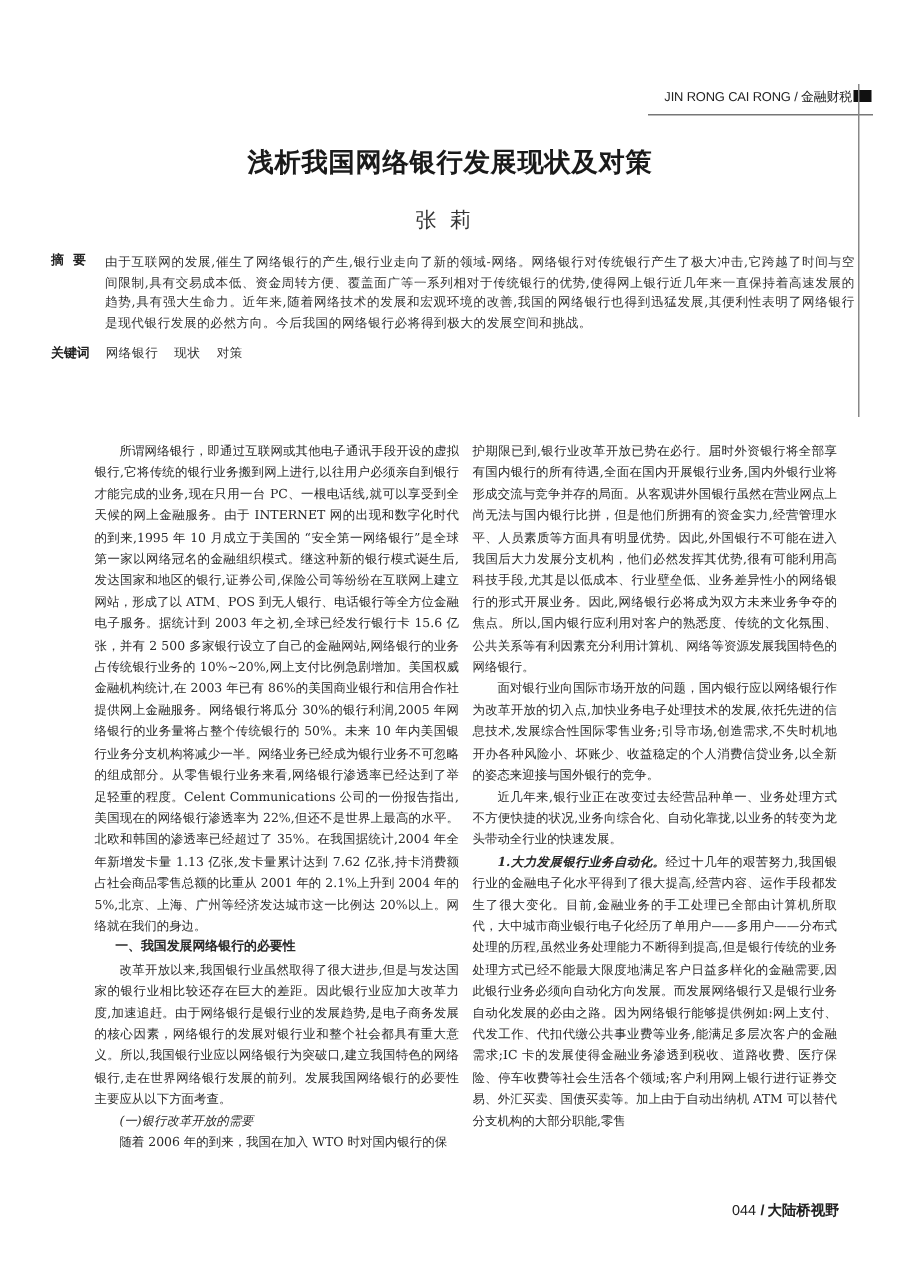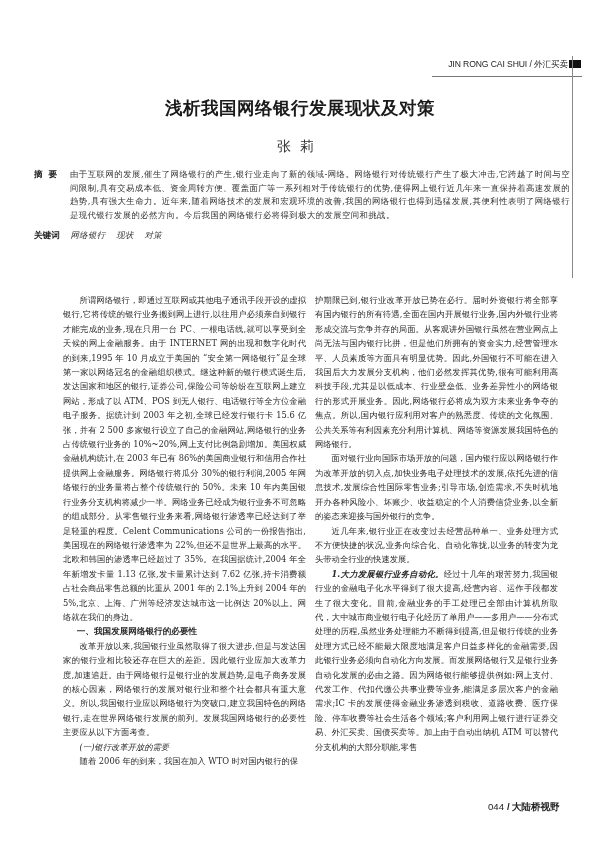--- a/index.html
+++ b/index.html
@@ -14,39 +14,39 @@
   .vrule { position: absolute; top: 56px; left: 572px; width: 1px; height: 222px; background: #888; }
   .title { position: absolute; top: 96px; left: 0; width: 600px; text-align: center;
          font-size: 17.5px; font-weight: bold; color: #1a1a1a; letter-spacing: 0.5px; }
   .author { position: absolute; top: 138px; left: 0; width: 600px; text-align: center;
          font-size: 14px; color: #333; letter-spacing: 9px; }
   .abstract { position: absolute; top: 168px; left: 34px; width: 536px; font-size: 8.4px; line-height: 13.6px; color: #333; }
   .abs-label { position: absolute; left: 0; top: 0; font-family: "DejaVu Sans", sans-serif; font-weight: bold; font-size: 8.6px; letter-spacing: 6px; color: #222; }
   .abs-text { margin-left: 36px; text-align: justify; letter-spacing: 0.4px; }
   .kw { position: absolute; top: 230px; left: 34px; font-size: 8.4px; }
   .kw-label { font-family: "DejaVu Sans", sans-serif; font-weight: bold; color: #222; font-size: 8.6px; text-align: center; }
-  .kw-item { font-style: italic; color: #333; margin-left: 8px; letter-spacing: 0.4px; }
+  .kw-item { color: #333; margin-left: 8px; letter-spacing: 0.4px; }
   .col { position: absolute; top: 293px; width: 243px; font-size: 8.3px; line-height: 14.4px; color: #2a2a2a;
          text-align: justify; }
   .col-left { left: 63px; }
   .col-right { left: 315px; }
   .col p { margin: 0; text-indent: 2em; }
   .col p.noindent { text-indent: 0; }
   .col h3 { margin: 0; font-size: 8.6px; font-weight: bold; font-family: "DejaVu Sans", sans-serif; text-indent: 1.6em; line-height: 14.4px; }
   .col h4 { margin: 0; font-size: 8.3px; font-weight: normal; font-style: italic; text-indent: 2em; line-height: 14.4px; }
   .col .b { font-weight: bold; font-style: italic; }
   .folio { position: absolute; top: 801px; left: 488px; font-family: "Liberation Sans", "DejaVu Sans", sans-serif; font-size: 9.6px; color: #222; white-space: nowrap; }
   .folio .slash { font-weight: bold; margin: 0 2px 0 3px; }
   .folio .mag { font-weight: bold; font-family: "DejaVu Sans", sans-serif; }
 </style>
 </head>
 <body>
 
 <div class="running-head">
-  <span>JIN RONG CAI SHUI / 外汇买卖</span><span class="block"></span>
+  <span>JIN RONG CAI RONG / 金融财税</span><span class="block"></span>
 </div>
 <div class="head-rule"></div>
 <div class="vrule"></div>
 
 <h1 class="title" style="margin:0;">浅析我国网络银行发展现状及对策</h1>
 <div class="author">张莉</div>
 
 <div class="abstract">
   <span class="abs-label">摘要</span>
   <div class="abs-text">由于互联网的发展,催生了网络银行的产生,银行业走向了新的领域-网络。网络银行对传统银行产生了极大冲击,它跨越了时间与空间限制,具有交易成本低、资金周转方便、覆盖面广等一系列相对于传统银行的优势,使得网上银行近几年来一直保持着高速发展的趋势,具有强大生命力。近年来,随着网络技术的发展和宏观环境的改善,我国的网络银行也得到迅猛发展,其便利性表明了网络银行是现代银行发展的必然方向。今后我国的网络银行必将得到极大的发展空间和挑战。</div>

